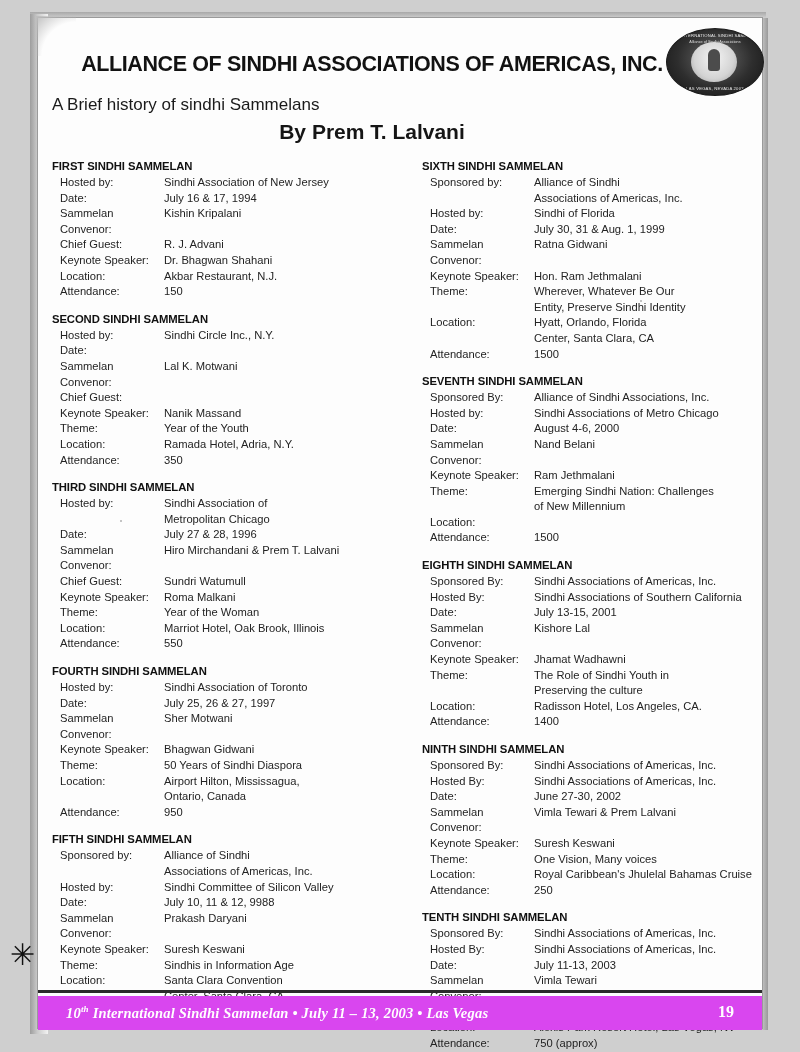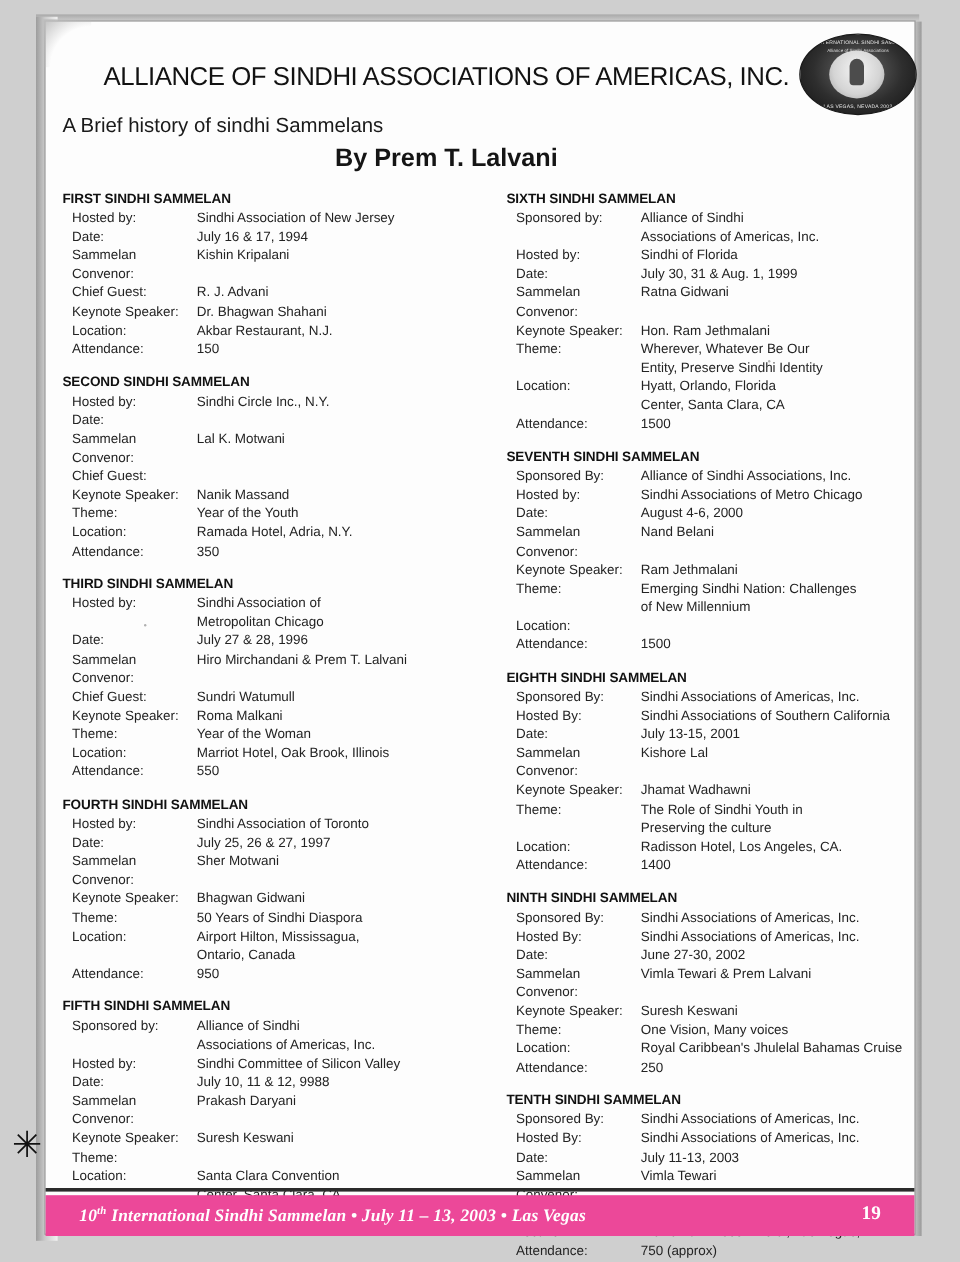--- a/index.html
+++ b/index.html
@@ -58,21 +58,21 @@
   
   .content {
     position: absolute;
     left: 52px; top: 34px;
     width: 700px; height: 960px;
   }
 
   
   .doc-title {
     text-align: center;
-    font-weight: normal;
+    font-weight: bold;
     font-size: 21.5px;
     letter-spacing: -0.4px;
     color: #121212;
     margin: 18px 0 0 0;
     padding-right: 60px;
     font-family: "Liberation Sans", sans-serif;
   }
   .doc-subtitle {
     text-align: left;
     font-size: 17px;
@@ -162,21 +162,21 @@
     box-sizing: border-box;
   }
   .row .val { flex: 1 1 auto; }
   .row.cont .lbl { visibility: hidden; }
 
   
   .footer {
     position: absolute;
     left: 38px; top: 996px;
     width: 724px; height: 34px;
-    background: #ec4899;
+    background: #d946ef;
     color: #ffffff;
   }
   .footer-inner {
     position: relative;
     width: 100%; height: 100%;
   }
   .footer-text {
     position: absolute;
     left: 28px; top: 8px;
     font-family: "Liberation Serif", serif;
@@ -408,20 +408,21 @@
             <div class="row">
               <div class="lbl">Sammelan Convenor:</div>
               <div class="val">Prakash Daryani</div>
             </div>
             <div class="row">
               <div class="lbl">Keynote Speaker:</div>
               <div class="val">Suresh Keswani</div>
             </div>
             <div class="row">
               <div class="lbl">Theme:</div>
+              <div class="val">Sindhis in Information Age</div>
             </div>
             <div class="row">
               <div class="lbl">Location:</div>
               <div class="val">Santa Clara Convention</div>
             </div>
             <div class="row cont">
               <div class="lbl"></div>
               <div class="val">Center, Santa Clara, CA</div>
             </div>
             <div class="row">

